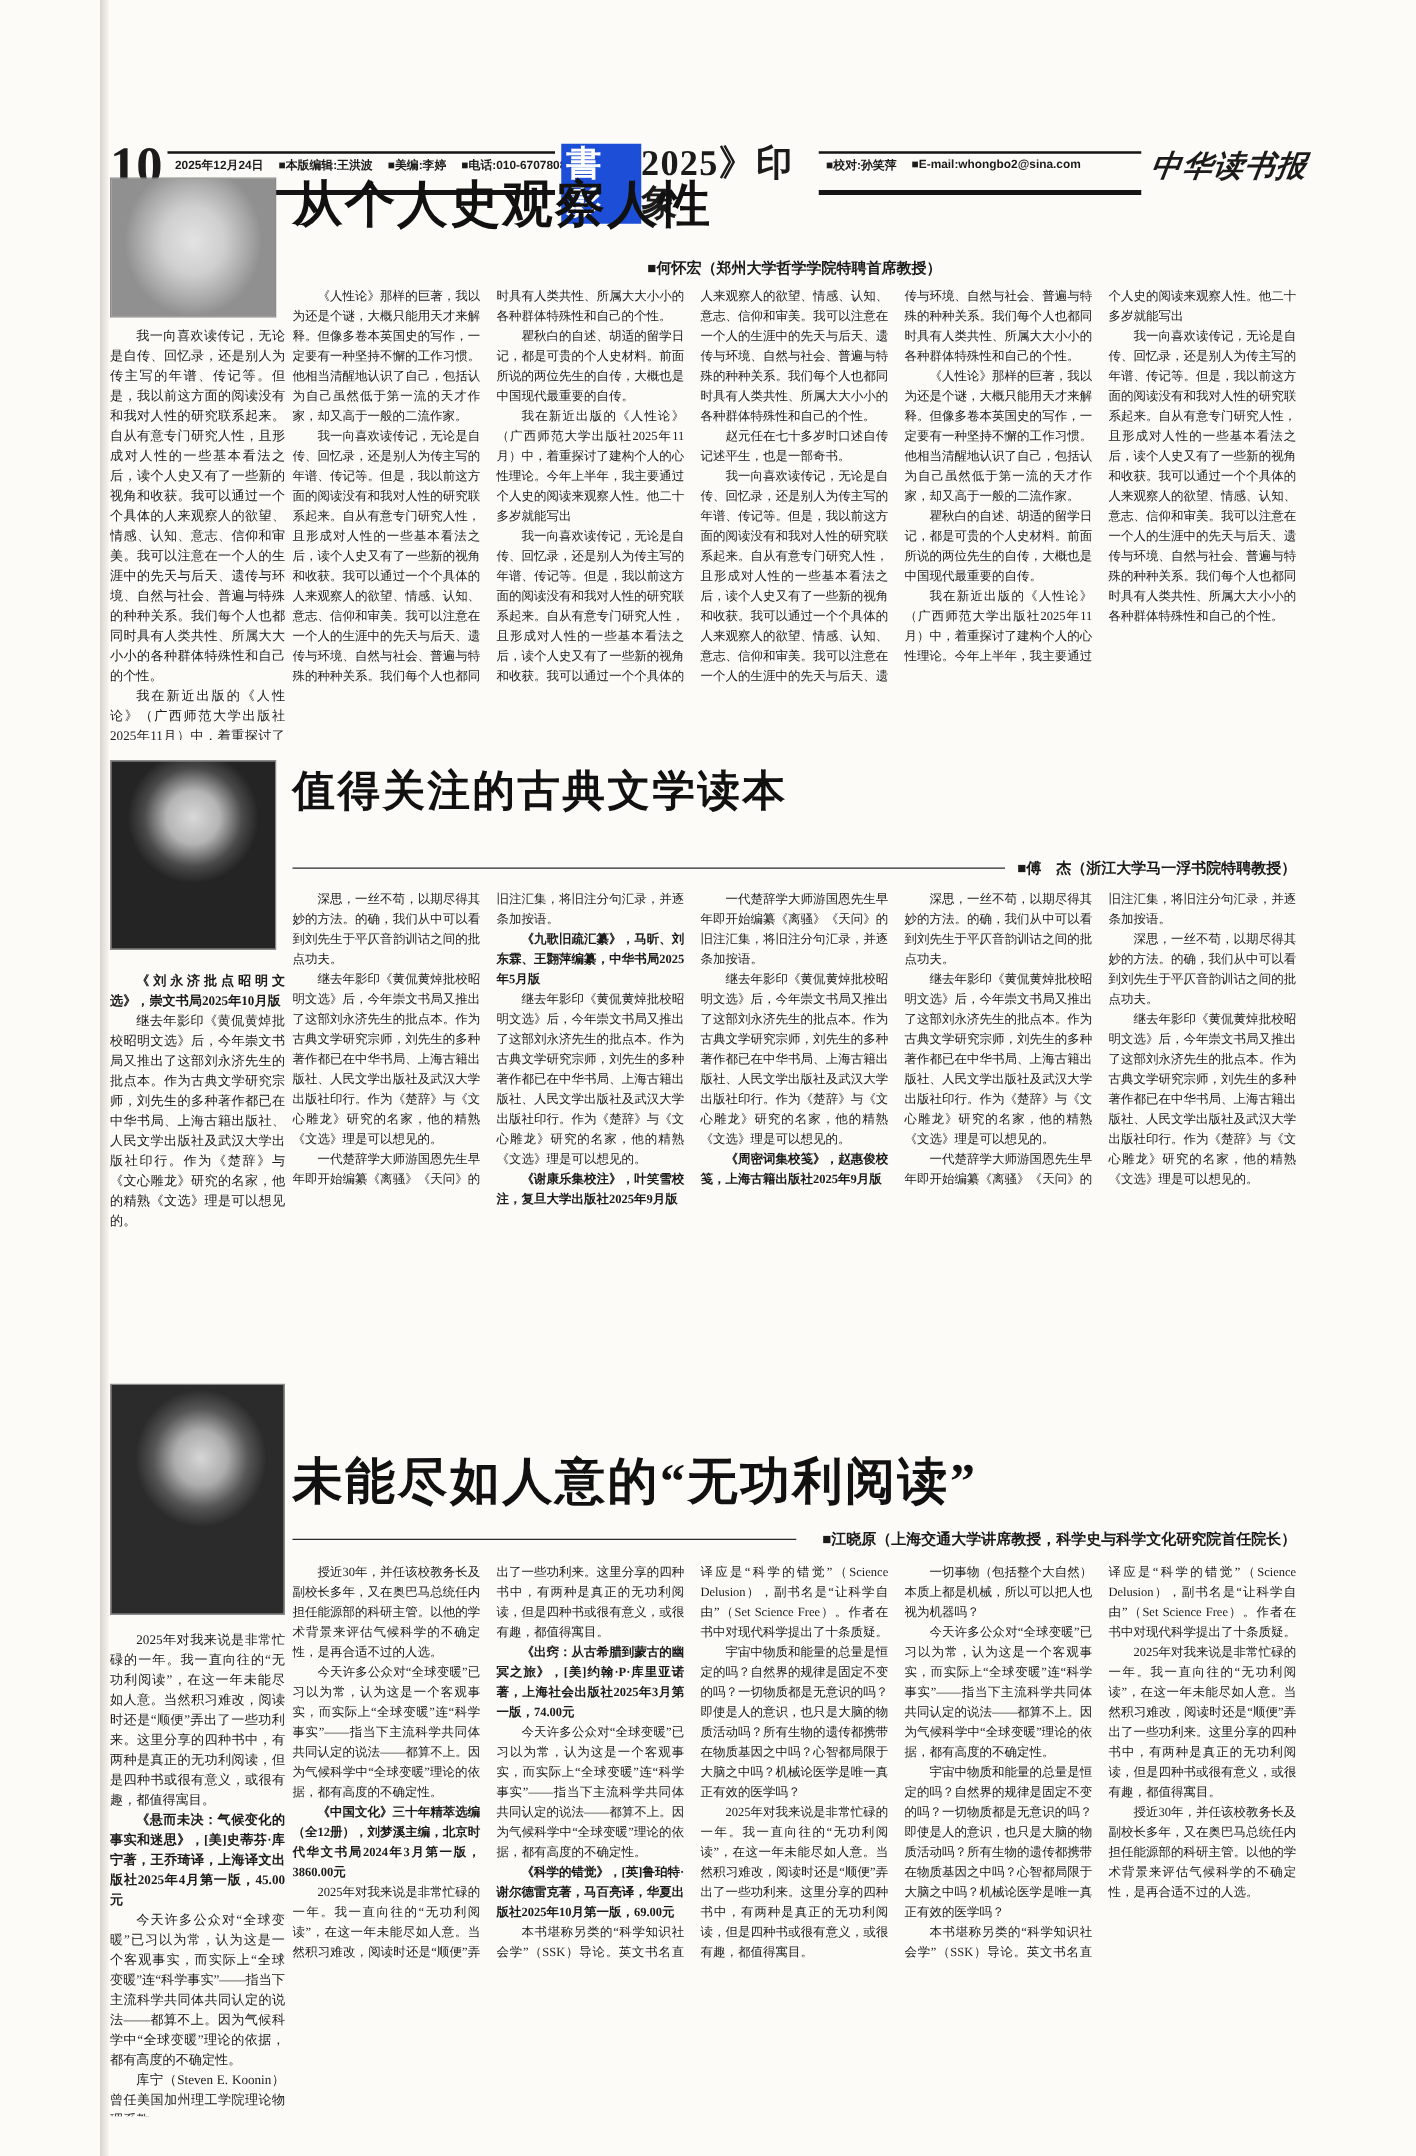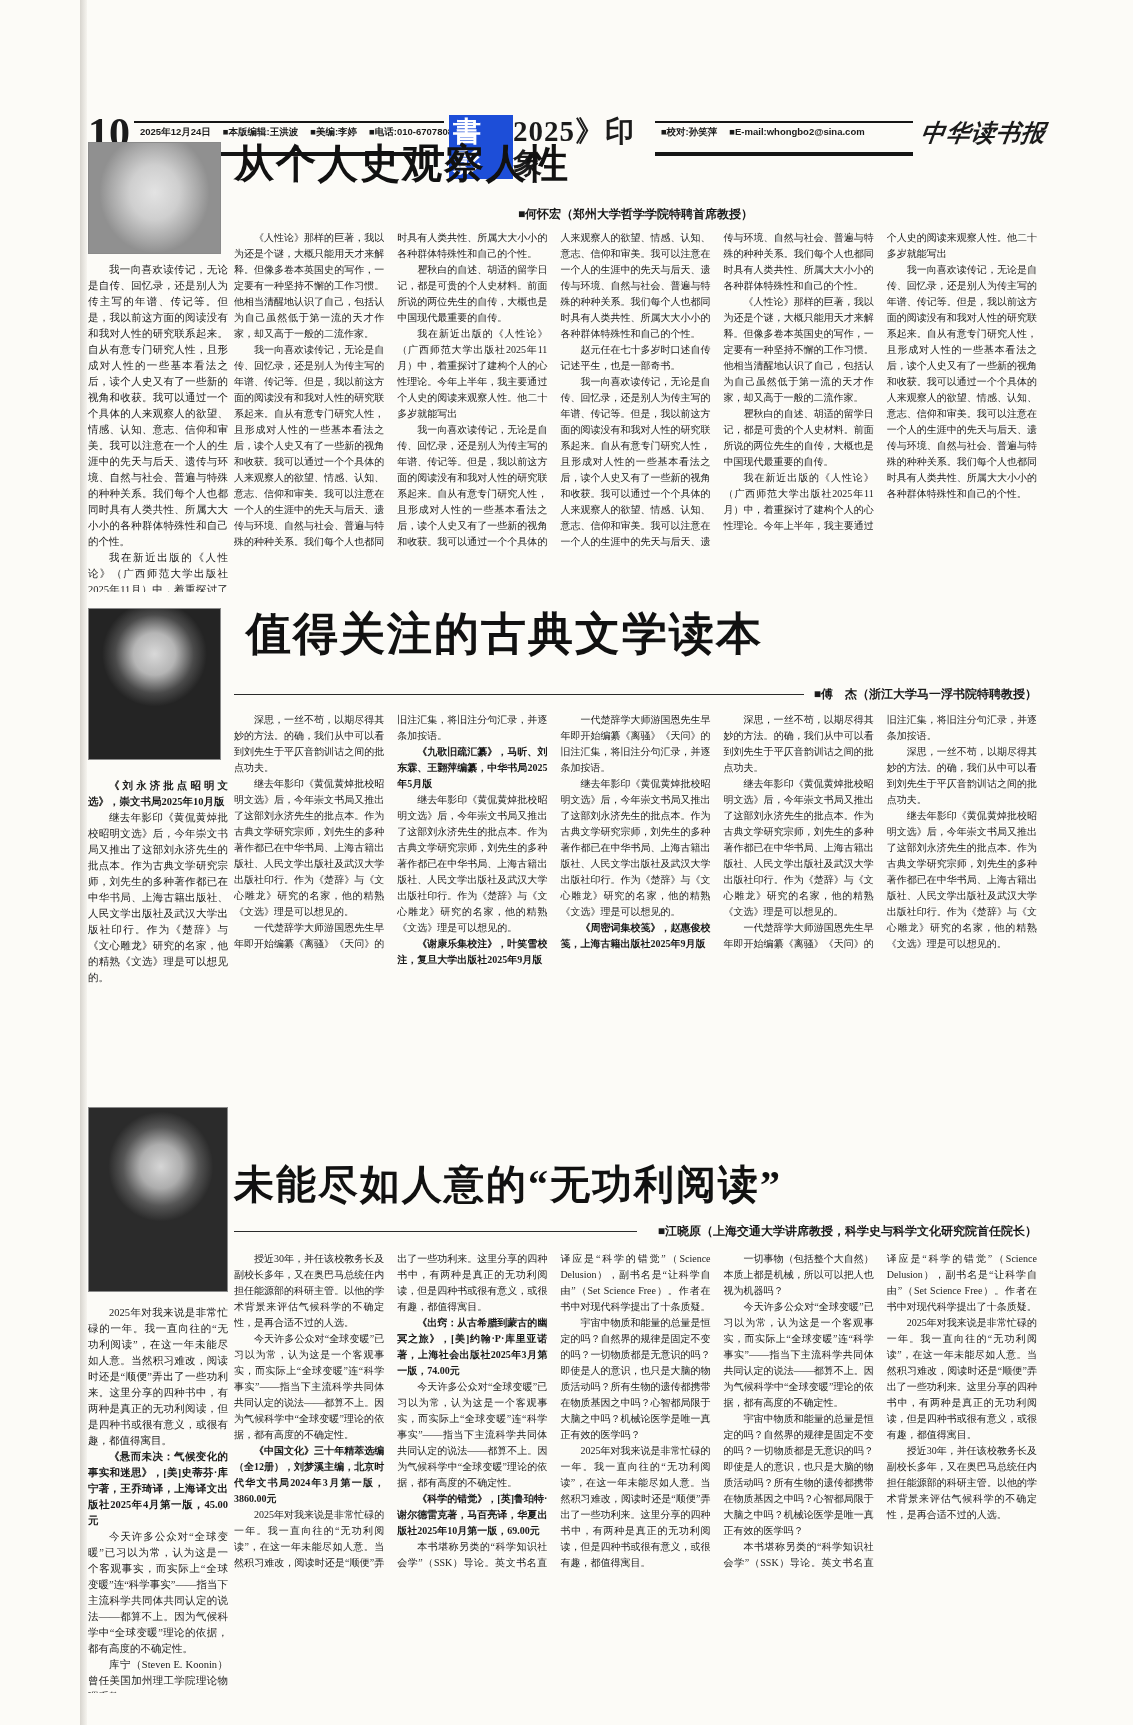--- a/index.html
+++ b/index.html
@@ -28,21 +28,21 @@
   .art3{top:1095px;height:605px;}
   .photo{position:absolute;left:0;border:1px solid #8a8a8a;box-sizing:border-box;}
   .photo1{top:2px;width:133px;height:112px;
      background:radial-gradient(ellipse 42% 55% at 50% 45%,#e3e3e3 0%,#cfcfcf 45%,#a8a8a8 80%,#909090 100%);}
   .photo2{top:8px;width:133px;height:152px;
      background:radial-gradient(ellipse 40% 35% at 50% 30%,#d9d9d9 0%,#b5b5b5 40%,#4a4a4a 75%,#242424 100%);}
   .photo3{top:12px;width:140px;height:185px;
      background:radial-gradient(ellipse 38% 30% at 52% 32%,#d6d6d6 0%,#adadad 40%,#565656 72%,#2b2b2b 100%);}
   h1{margin:0;font-weight:900;color:#111;letter-spacing:2px;font-family:"Liberation Serif",serif;}
   .h1a{position:absolute;left:146px;top:0;font-size:40px;line-height:48px;font-family:Liberation Serif, serif;}
-  .h1b{position:absolute;left:146px;top:14px;font-size:45px;line-height:40px;margin-left:12px;}
+  .h1b{position:absolute;left:146px;top:14px;font-size:34px;line-height:40px;}
   .h1c{position:absolute;left:146px;top:67px;font-size:40px;line-height:46px;}
   .bylinerow{position:absolute;left:146px;width:803px;display:flex;align-items:center;}
   .a1by{top:66px;flex-direction:column;} .a2by{top:86px;} .a3by{top:128px;gap:11px;}
   .bylinerow .rule{flex:1;height:1px;background:#2a2a2a;margin-right:10px;}
   .byline{font-size:12px;font-weight:bold;white-space:nowrap;}
   .firstcol{position:absolute;left:0;width:140px;overflow:hidden;text-align:justify;
             font-size:10.5px;line-height:16px;}
   .fc1{top:122px;height:330px;} .fc2{top:178px;height:296px;} .fc3{top:210px;height:388px;}
   .cols{position:absolute;left:146px;width:803px;overflow:hidden;column-count:5;column-gap:13px;
         text-align:justify;font-size:10px;line-height:16px;}

